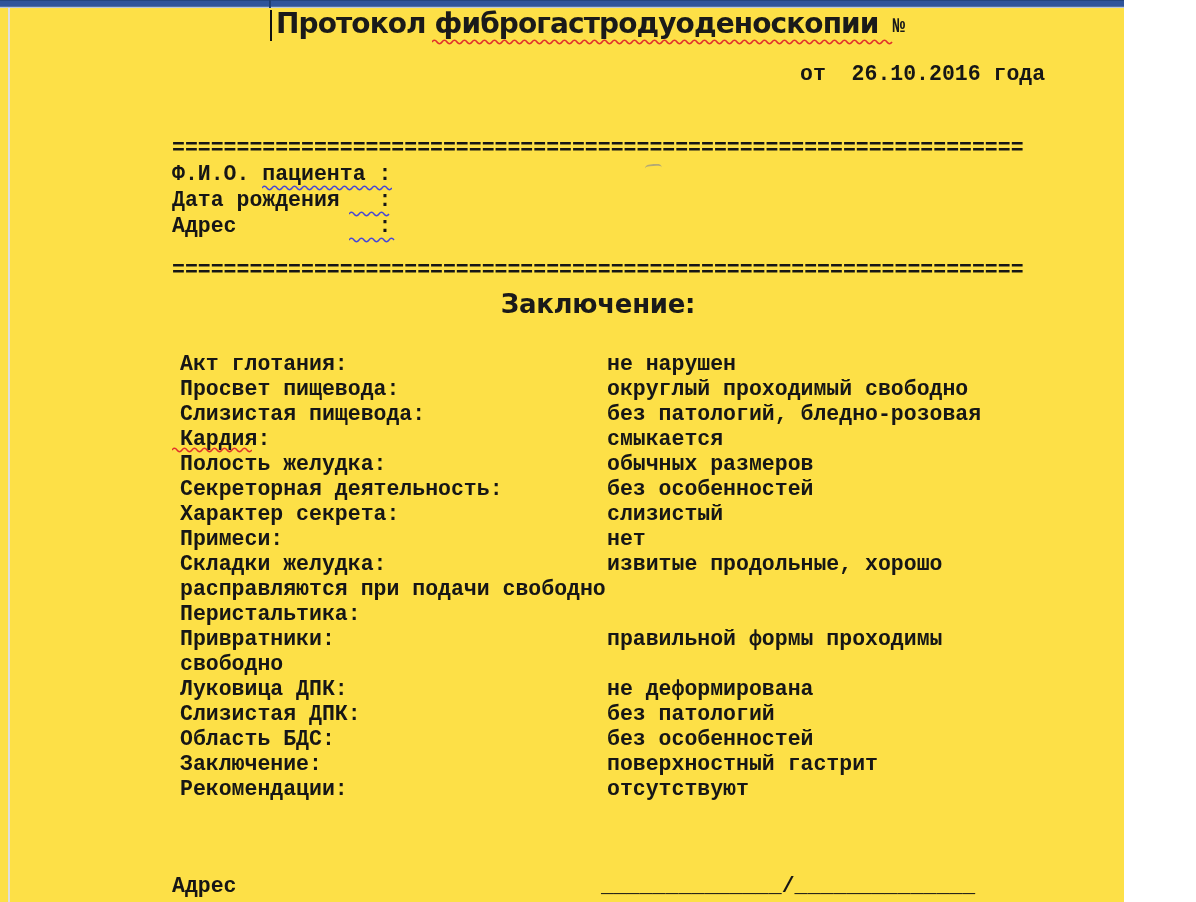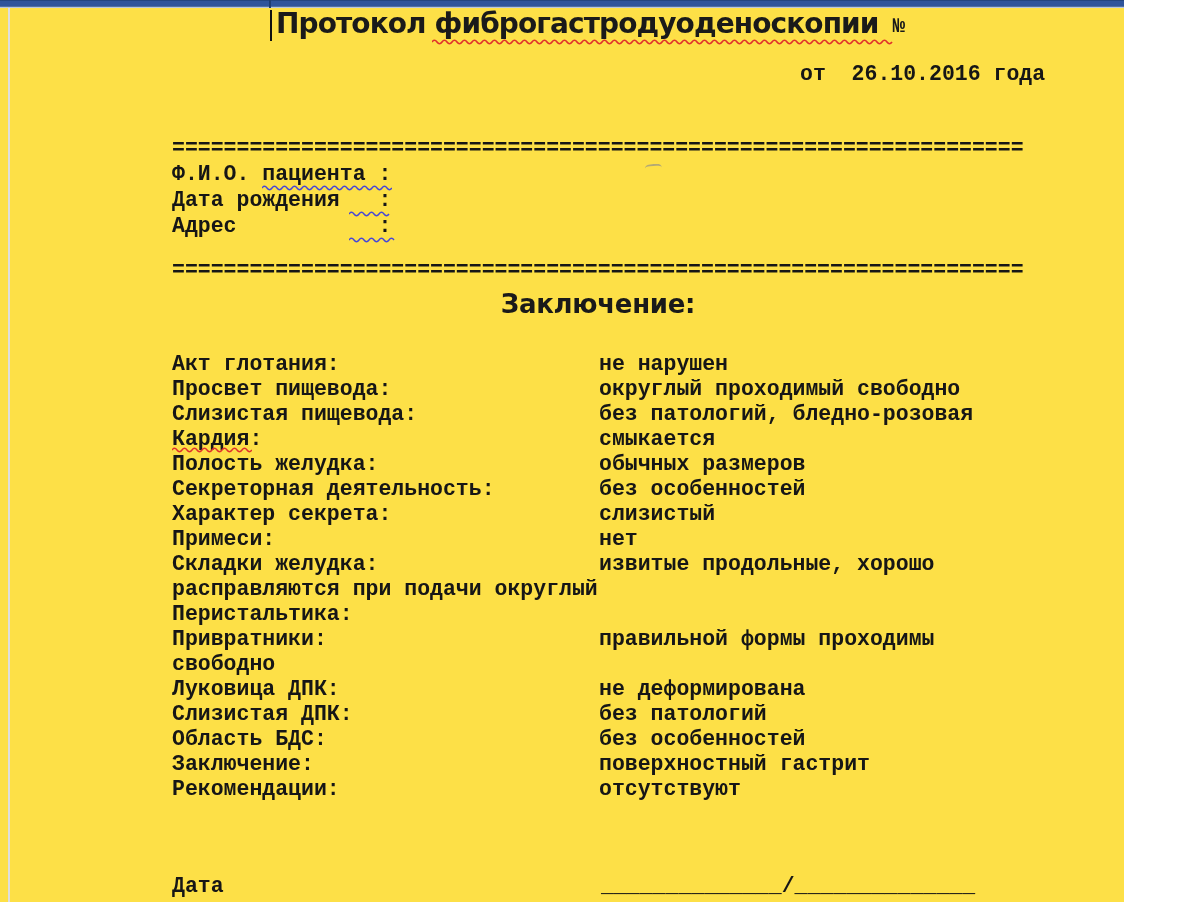--- a/index.html
+++ b/index.html
@@ -22,21 +22,21 @@
   .caret{position:absolute;left:270px;top:10px;width:2px;height:31px;background:#111;}
   .dateline{left:800px;top:62px;}
   .sep1{left:172px;top:136px;}
   .sep2{left:172px;top:258px;}
   .patient{position:absolute;left:172px;top:161px;}
   .patient .pline{height:26px;line-height:26px;font-weight:700;font-size:21.5px;white-space:pre;text-align:right;}
   .heading{position:absolute;left:0;top:288px;width:1196px;text-align:center;
            font-family:"DejaVu Sans","Liberation Sans",sans-serif;font-weight:700;font-size:26px;
            line-height:32px;color:#1a1a1a;letter-spacing:-0.3px;}
   .findings{position:absolute;left:172px;top:352px;width:880px;}
-  .frow{display:flex;height:25px;line-height:25px;font-weight:700;font-size:21.5px;white-space:pre;}
+  .frow{display:flex;height:25px;line-height:25px;font-weight:700;font-size:21.5px;white-space:pre;margin-left:8px;}
   .flabel{display:inline-block;width:427px;flex:none;}
   .fvalue{flex:auto;}
   .frow.cont{display:block;}
   .doctor{left:172px;top:874px;}
   .signature{left:601px;top:874px;}
   .squiggle{position:absolute;pointer-events:none;}
   .artifact{position:absolute;left:645px;top:164px;width:17px;height:6px;
             border-top:2px solid #8d8d8d;border-radius:60%/100%;opacity:.65;transform:rotate(-4deg);}
 </style>
 </head>
@@ -72,32 +72,32 @@
   <div class="findings" id="findings">
       <div class="frow"><span class="flabel">Акт глотания:</span><span class="fvalue">не нарушен</span></div>
       <div class="frow"><span class="flabel">Просвет пищевода:</span><span class="fvalue">округлый проходимый свободно</span></div>
       <div class="frow"><span class="flabel">Слизистая пищевода:</span><span class="fvalue">без патологий, бледно-розовая</span></div>
       <div class="frow"><span class="flabel">Кардия:</span><span class="fvalue">смыкается</span></div>
       <div class="frow"><span class="flabel">Полость желудка:</span><span class="fvalue">обычных размеров</span></div>
       <div class="frow"><span class="flabel">Секреторная деятельность:</span><span class="fvalue">без особенностей</span></div>
       <div class="frow"><span class="flabel">Характер секрета:</span><span class="fvalue">слизистый</span></div>
       <div class="frow"><span class="flabel">Примеси:</span><span class="fvalue">нет</span></div>
       <div class="frow"><span class="flabel">Складки желудка:</span><span class="fvalue">извитые продольные, хорошо</span></div>
-      <div class="frow cont">расправляются при подачи округлый</div>
+      <div class="frow cont">расправляются при подачи свободно</div>
       <div class="frow"><span class="flabel">Перистальтика:</span></div>
       <div class="frow"><span class="flabel">Привратники:</span><span class="fvalue">правильной формы проходимы</span></div>
       <div class="frow cont">свободно</div>
       <div class="frow"><span class="flabel">Луковица ДПК:</span><span class="fvalue">не деформирована</span></div>
       <div class="frow"><span class="flabel">Слизистая ДПК:</span><span class="fvalue">без патологий</span></div>
       <div class="frow"><span class="flabel">Область БДС:</span><span class="fvalue">без особенностей</span></div>
       <div class="frow"><span class="flabel">Заключение:</span><span class="fvalue">поверхностный гастрит</span></div>
       <div class="frow"><span class="flabel">Рекомендации:</span><span class="fvalue">отсутствуют</span></div>
     </div>
 
-  <div class="mono doctor">Дата</div>
+  <div class="mono doctor">Адрес</div>
 
   <div class="mono signature">______________/______________</div>
 
   <div id="squiggles">
       <svg width="463" height="8" class="squiggle" style="left: 432px; top: 38px;">
         <path d="M0 4 Q2.5 0.5 5 4 T10 4 T15 4 T20 4 T25 4 T30 4 T35 4 T40 4 T45 4 T50 4 T55 4 T60 4 T65 4 T70 4 T75 4 T80 4 T85 4 T90 4 T95 4 T100 4 T105 4 T110 4 T115 4 T120 4 T125 4 T130 4 T135 4 T140 4 T145 4 T150 4 T155 4 T160 4 T165 4 T170 4 T175 4 T180 4 T185 4 T190 4 T195 4 T200 4 T205 4 T210 4 T215 4 T220 4 T225 4 T230 4 T235 4 T240 4 T245 4 T250 4 T255 4 T260 4 T265 4 T270 4 T275 4 T280 4 T285 4 T290 4 T295 4 T300 4 T305 4 T310 4 T315 4 T320 4 T325 4 T330 4 T335 4 T340 4 T345 4 T350 4 T355 4 T360 4 T365 4 T370 4 T375 4 T380 4 T385 4 T390 4 T395 4 T400 4 T405 4 T410 4 T415 4 T420 4 T425 4 T430 4 T435 4 T440 4 T445 4 T450 4 T455 4 T460 4" fill="none" stroke="#e0312b" stroke-width="1.7"></path>
       </svg>
       <svg width="130" height="8" class="squiggle" style="left: 262px; top: 184px;">
         <path d="M0 4 Q2.5 0.5 5 4 T10 4 T15 4 T20 4 T25 4 T30 4 T35 4 T40 4 T45 4 T50 4 T55 4 T60 4 T65 4 T70 4 T75 4 T80 4 T85 4 T90 4 T95 4 T100 4 T105 4 T110 4 T115 4 T120 4 T125 4 T130 4" fill="none" stroke="#4646d8" stroke-width="1.4"></path>
       </svg>

